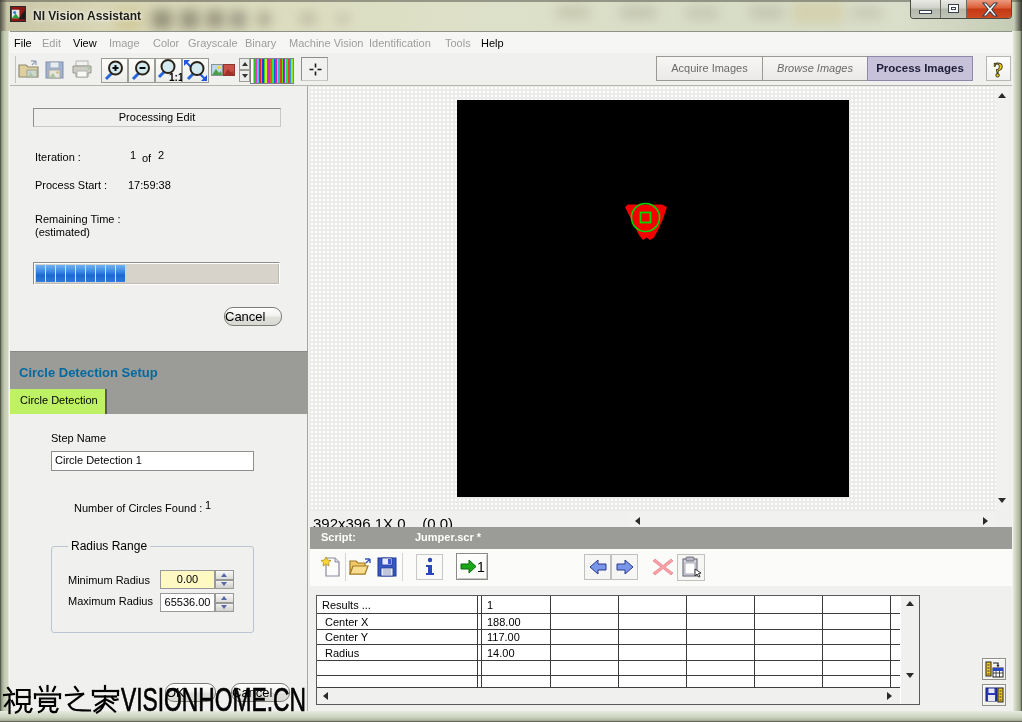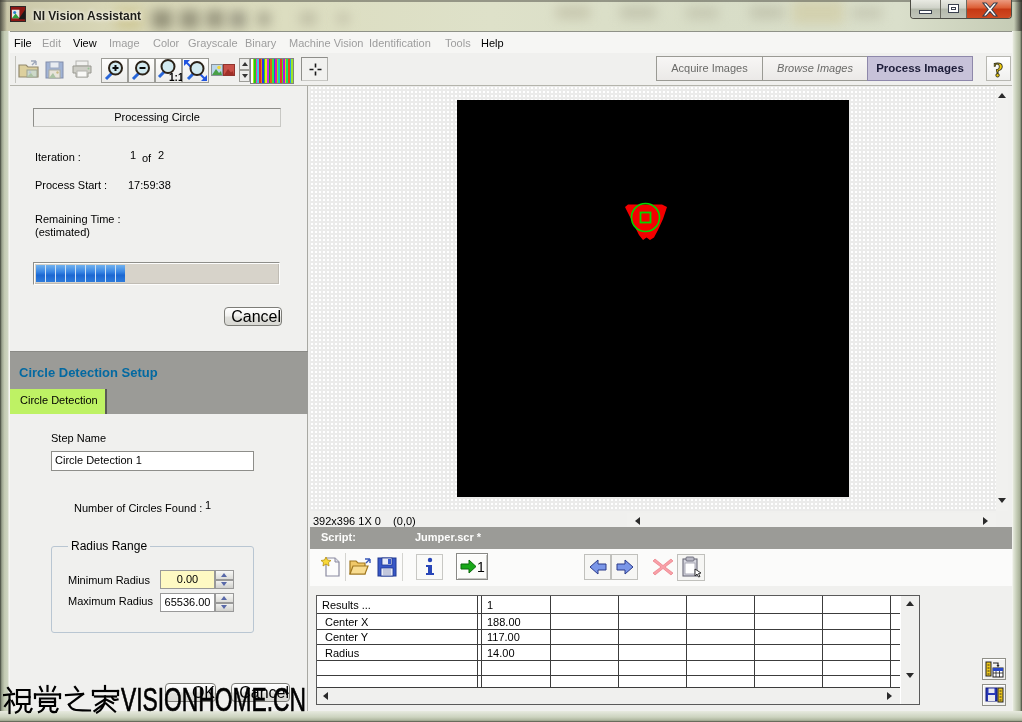--- a/index.html
+++ b/index.html
@@ -38,22 +38,22 @@
   #hscroll { left:627px; top:513px; width:369px; height:16px; background:#f1f1ef; }
   
   #scriptband { left:310px; top:527px; width:702px; height:22px; background:#9b9b97; color:#fdfdfc; font-weight:bold; }
   #scripttb { left:310px; top:549px; width:702px; height:37px; background:#fbfbfa; }
   #resultsarea { left:310px; top:586px; width:702px; height:125px; background:#f0f0ee; }
   
   #rtable { position:absolute; left:316px; top:595px; width:604px; height:110px; background:#fff; border:1px solid #5a5a5a; }
   .gl { position:absolute; background:#3c3c3c; }
   .cellt { position:absolute; font-size:11px; }
   
-  .pbtn { position:absolute; border:1px solid #7d7d78; border-radius:4px;
-    background:linear-gradient(180deg,#ffffff 0%,#f2f2f0 45%,#e0e0dc 55%,#d8d8d3 100%); text-align:right; font-size:16px; }
+  .pbtn { position:absolute; border:1px solid #7d7d78; border-radius:9px;
+    background:linear-gradient(180deg,#ffffff 0%,#f2f2f0 45%,#e0e0dc 55%,#d8d8d3 100%); text-align:left; font-size:13px; }
   .lbl { position:absolute; font-size:11px; white-space:pre; }
 </style>
 </head>
 <body>
 
 <div id="titlebar" class="abs">
   <div class="blob" style="left:116px;top:8px;width:26px;height:22px;background:#c8bd7e;"></div>
   <div class="blob" style="left:152px;top:10px;width:20px;height:19px;background:#5c5946;"></div>
   <div class="blob" style="left:180px;top:10px;width:19px;height:19px;background:#615e4c;"></div>
   <div class="blob" style="left:206px;top:10px;width:18px;height:18px;background:#666250;"></div>
@@ -214,21 +214,21 @@
   <div class="mode" style="left:752px;width:106px;font-style:italic;">Browse Images</div>
   <div class="mode" style="left:857px;width:106px;background:#c7c2d9;border-color:#8e88aa;color:#1c1c38;font-weight:bold;font-size:11.5px;">Process Images</div>
   <div class="abs" style="left:976px;top:3px;width:25px;height:25px;background:linear-gradient(180deg,#ffffff,#f0f0ee);border:1px solid #b8b8b2;"></div>
   <svg class="abs" style="left:978px;top:5px;" width="22" height="23" viewBox="0 0 22 23">
     <text x="5" y="19" font-size="21" font-weight="bold" font-family="Liberation Serif" fill="#f2cc0c" stroke="#3a3a20" stroke-width="0.9">?</text>
   </svg>
 </div>
 
 <div id="leftpanel" class="abs">
 
-  <div class="abs" style="left:23px;top:22px;width:248px;height:19px;border:1px solid #8e8e8a;border-bottom-color:#c8c8c4;border-right-color:#c8c8c4;text-align:center;line-height:17px;">Processing Circle</div>
+  <div class="abs" style="left:23px;top:22px;width:248px;height:19px;border:1px solid #8e8e8a;border-bottom-color:#c8c8c4;border-right-color:#c8c8c4;text-align:center;line-height:17px;">Processing Edit</div>
   <div class="lbl" style="left:25px;top:65px;">Iteration :</div>
   <div class="lbl" style="left:120px;top:63px;">1</div>
   <div class="lbl" style="left:132px;top:66px;">of</div>
   <div class="lbl" style="left:148px;top:63px;">2</div>
   <div class="lbl" style="left:25px;top:93px;">Process Start :</div>
   <div class="lbl" style="left:118px;top:93px;">17:59:38</div>
   <div class="lbl" style="left:25px;top:127px;">Remaining Time :</div>
   <div class="lbl" style="left:25px;top:140px;">(estimated)</div>
 
   <div class="abs" style="left:23px;top:176px;width:247px;height:23px;border:1px solid #8e8e8a;border-bottom-color:#fdfdfc;border-right-color:#fdfdfc;background:#d7d3ca;box-shadow:1px 1px 0 #fdfdfc inset, -1px -1px 0 #c0bcb4 inset;">
@@ -277,21 +277,21 @@
     <polygon points="168,107 171,104.5 205,104.5 210,107 206,119 201,130 197,137.5 193,140 189.5,137.5 186,140 182,135 176,123 171,113" fill="#f40000"></polygon>
     <circle cx="188.5" cy="117.5" r="14" fill="none" stroke="#00d800" stroke-width="1.6"></circle>
     <rect x="183.5" y="112.5" width="10" height="10" fill="none" stroke="#00d800" stroke-width="1.8"></rect>
   </svg>
 </div>
 <div id="vscroll" class="abs">
   <div style="position:absolute;left:2px;top:7px;width:0;height:0;border-left:4px solid transparent;border-right:4px solid transparent;border-bottom:5px solid #2a2a2a;"></div>
   <div style="position:absolute;left:2px;top:412px;width:0;height:0;border-left:4px solid transparent;border-right:4px solid transparent;border-top:5px solid #2a2a2a;"></div>
 </div>
 <div id="statusrow" class="abs">
-  <span style="position:absolute;left:3px;top:4px;font-size:11px;">392x396 1X 0&nbsp;&nbsp;&nbsp;&nbsp;(0,0)</span>
+  <span style="position:absolute;left:3px;top:4px;font-size:15px;">392x396 1X 0&nbsp;&nbsp;&nbsp;&nbsp;(0,0)</span>
 </div>
 <div id="hscroll" class="abs">
   <div style="position:absolute;left:8px;top:4px;width:0;height:0;border-top:4px solid transparent;border-bottom:4px solid transparent;border-right:5px solid #2a2a2a;"></div>
   <div style="position:absolute;left:356px;top:4px;width:0;height:0;border-top:4px solid transparent;border-bottom:4px solid transparent;border-left:5px solid #2a2a2a;"></div>
 </div>
 
 <div id="scriptband" class="abs">
   <span style="position:absolute;left:11px;top:4px;">Script:</span>
   <span style="position:absolute;left:105px;top:4px;">Jumper.scr *</span>
 </div>

